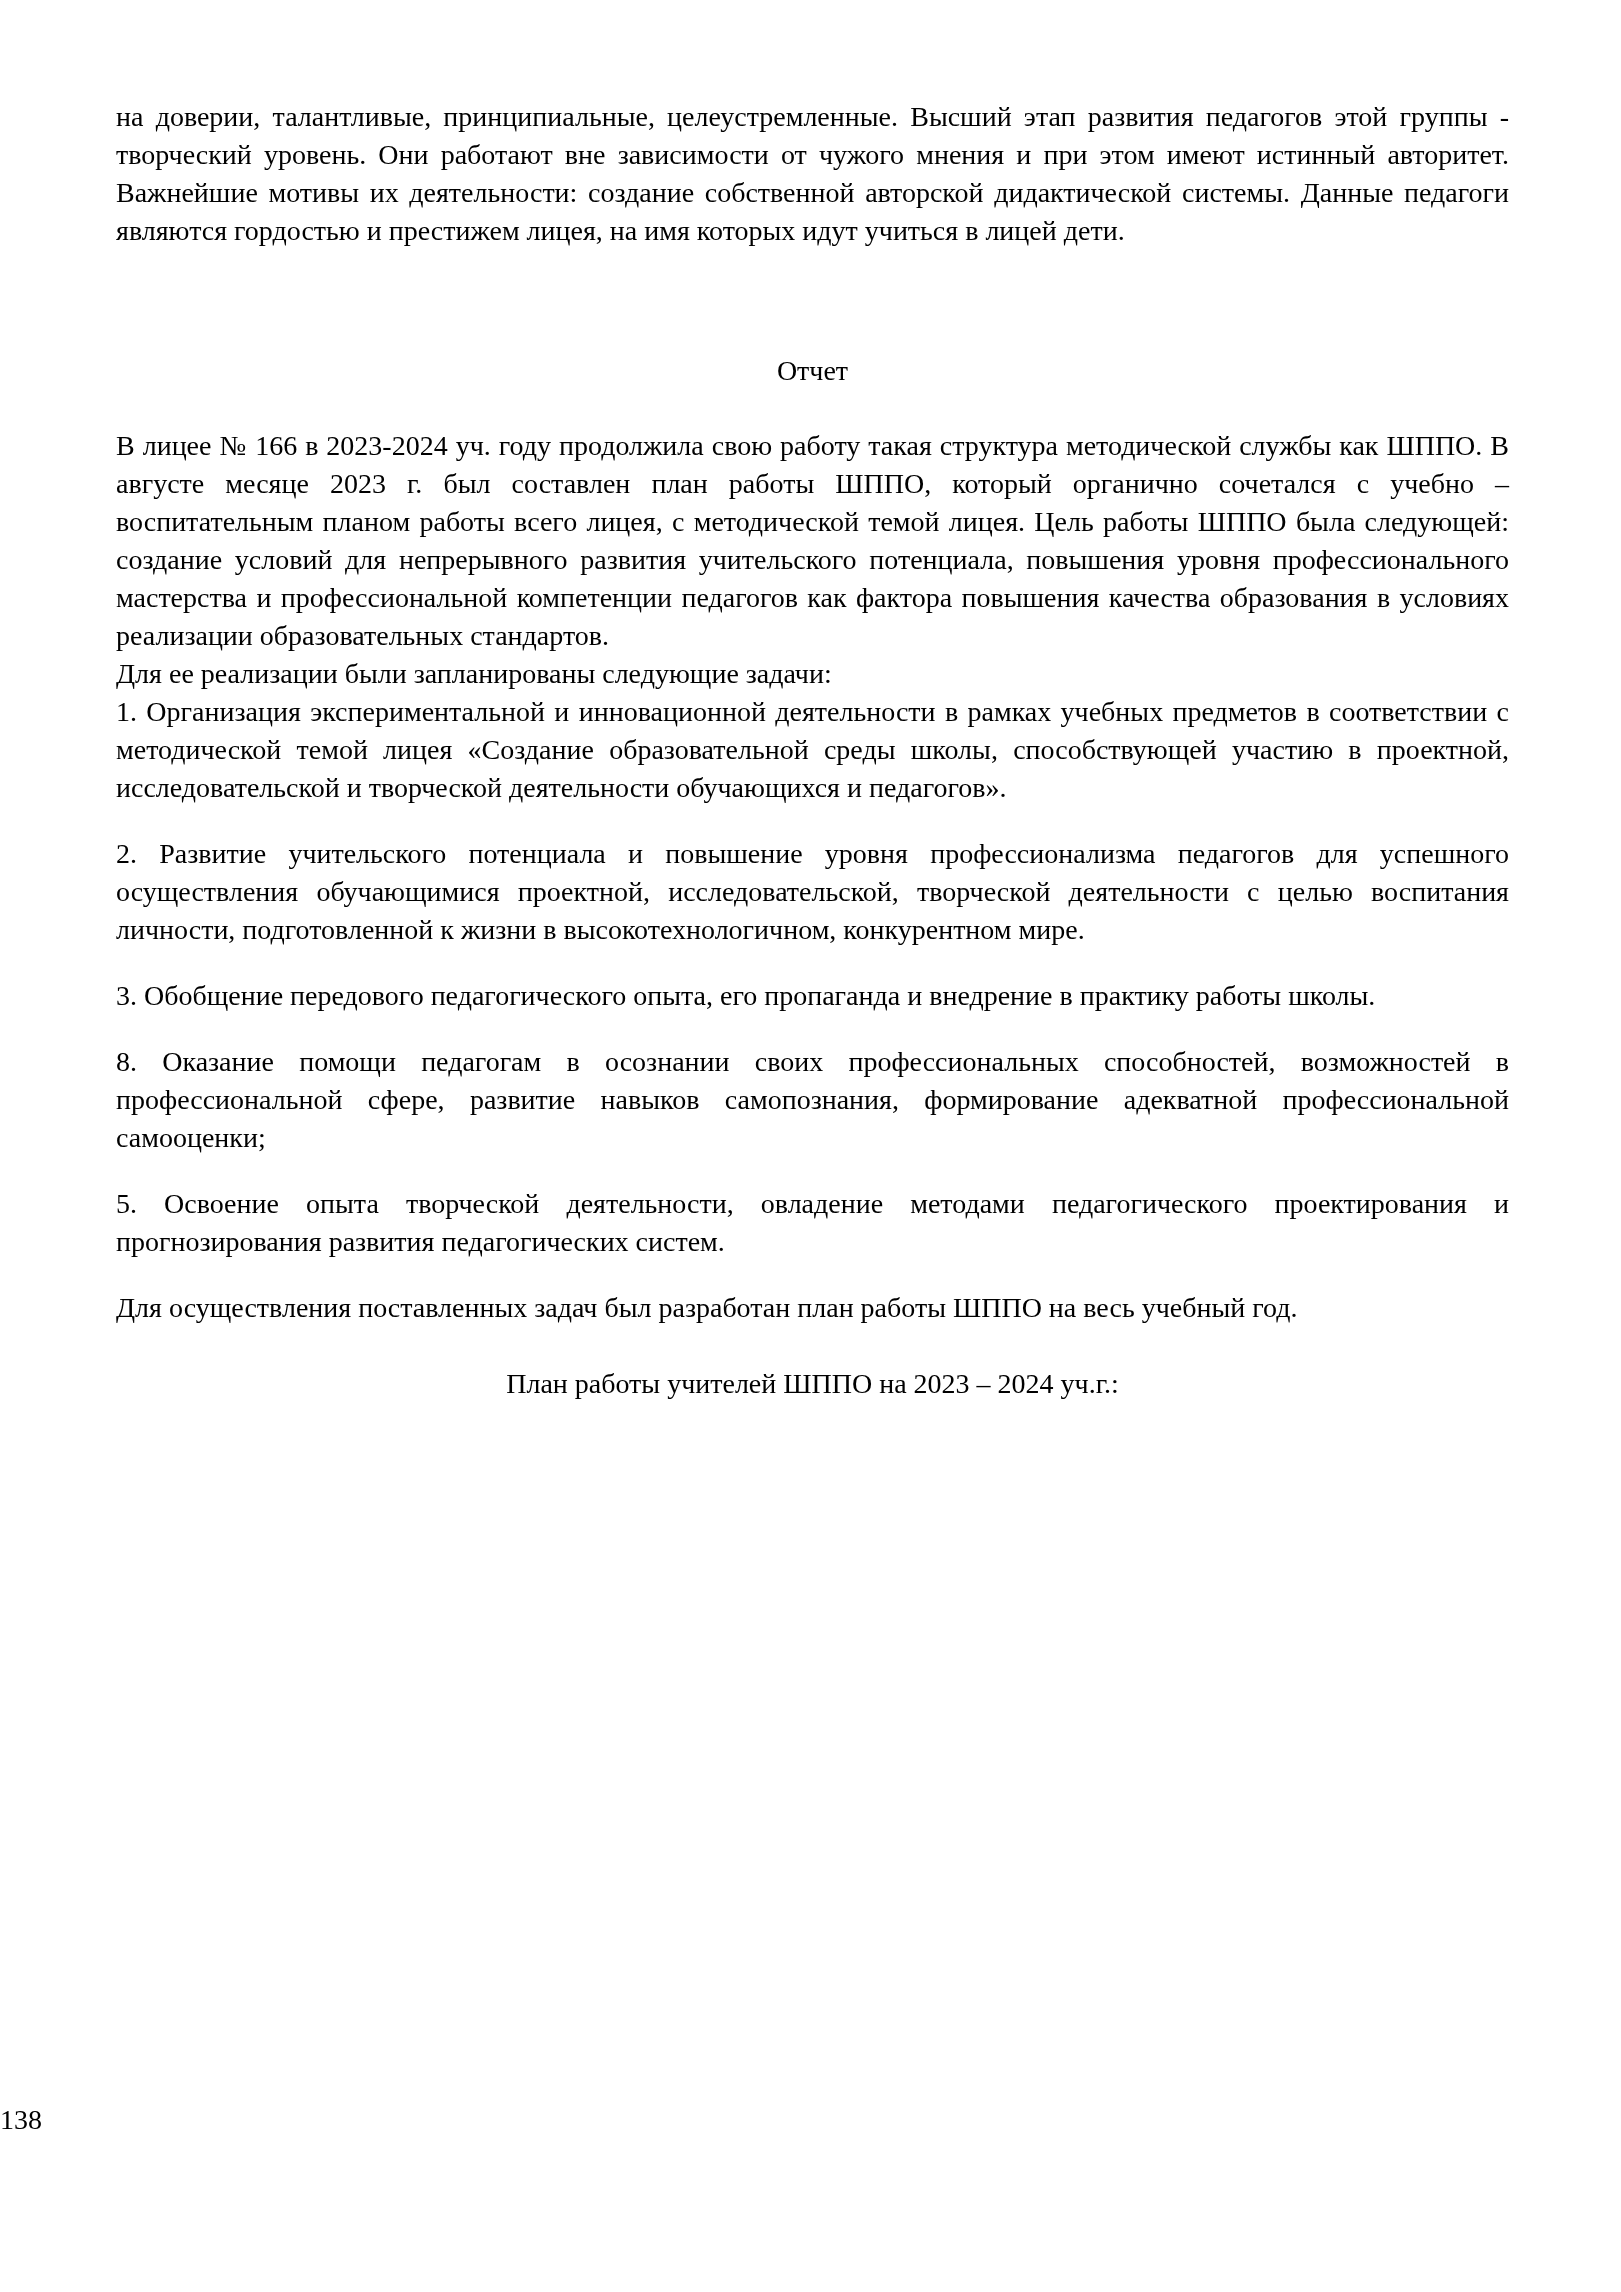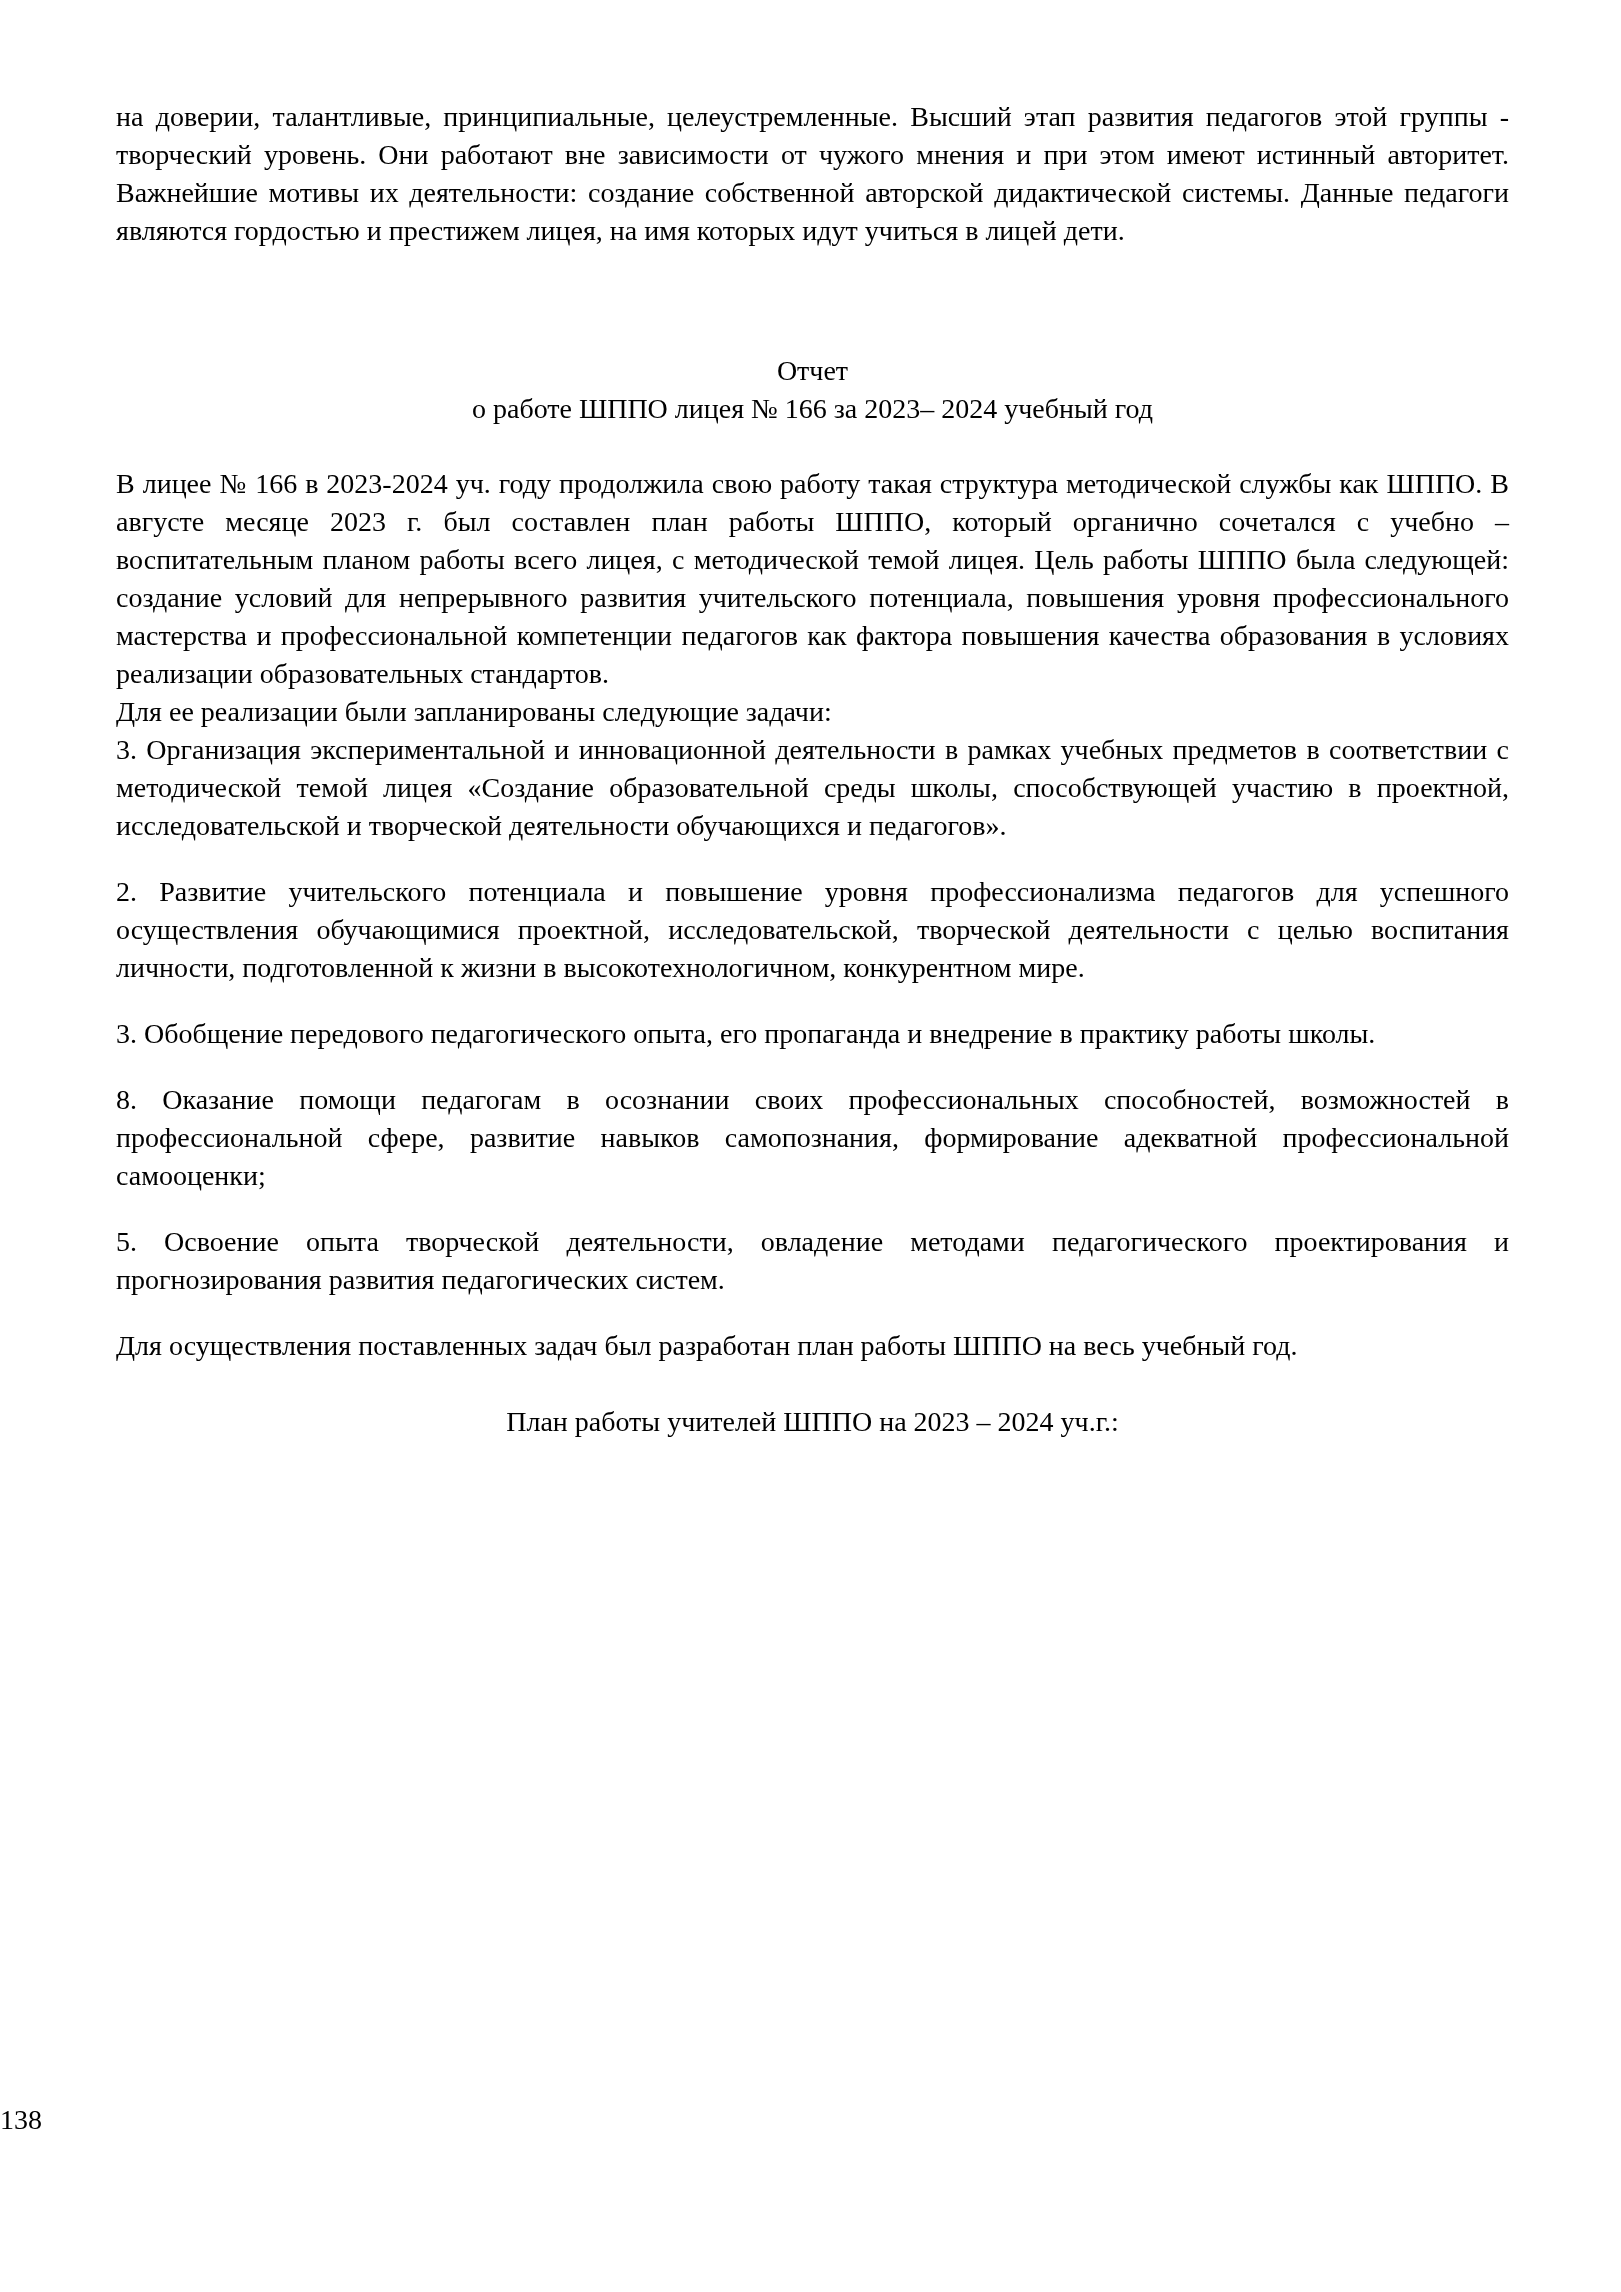--- a/index.html
+++ b/index.html
@@ -51,28 +51,27 @@
 </style>
 </head>
 <body>
 
 <div class="page">
 
   <p class="para">на доверии, талантливые, принципиальные, целеустремленные. Высший этап развития педагогов этой группы - творческий уровень. Они работают вне зависимости от чужого мнения и при этом имеют истинный авторитет. Важнейшие мотивы их деятельности: создание собственной авторской дидактической системы. Данные педагоги являются гордостью и престижем лицея, на имя которых идут учиться в лицей дети.</p>
 
   <div class="title-block">
     <p class="center-bold">Отчет</p>
-    <p class="center-bold">о  работе  ШППО лицея № 166 за 2023– 2024 учебный год</p>
   </div>
 
   <p class="para body-start">В лицее № 166 в 2023-2024 уч. году продолжила свою работу такая структура   методической службы как ШППО. В августе месяце 2023 г. был составлен план работы ШППО, который органично сочетался с учебно – воспитательным планом работы всего лицея, с методической темой лицея.  Цель работы ШППО была следующей: создание условий для непрерывного развития учительского потенциала, повышения уровня профессионального мастерства и профессиональной компетенции педагогов как фактора повышения качества образования в условиях реализации образовательных стандартов.</p>
 
   <p class="para">Для ее реализации были запланированы  следующие задачи:</p>
 
-  <p class="para">3. Организация экспериментальной и инновационной деятельности в рамках учебных предметов в соответствии с методической темой лицея «Создание образовательной среды школы, способствующей участию в проектной, исследовательской и творческой деятельности обучающихся и педагогов».</p>
+  <p class="para">1. Организация экспериментальной и инновационной деятельности в рамках учебных предметов в соответствии с методической темой лицея «Создание образовательной среды школы, способствующей участию в проектной, исследовательской и творческой деятельности обучающихся и педагогов».</p>
 
   <p class="para gap">2. Развитие учительского потенциала и повышение уровня профессионализма педагогов для успешного осуществления обучающимися проектной, исследовательской, творческой деятельности с целью воспитания  личности, подготовленной  к жизни в высокотехнологичном, конкурентном мире.</p>
 
   <p class="para gap">3. Обобщение передового педагогического опыта, его пропаганда и внедрение в практику работы школы.</p>
 
   <p class="para gap">8. Оказание помощи педагогам в осознании своих профессиональных способностей, возможностей в профессиональной сфере, развитие навыков самопознания, формирование адекватной профессиональной самооценки;</p>
 
   <p class="para gap">5. Освоение опыта творческой деятельности, овладение методами педагогического проектирования и прогнозирования развития педагогических систем.</p>
 
   <p class="para gap">Для осуществления поставленных задач был разработан план работы ШППО на весь учебный год.</p>

